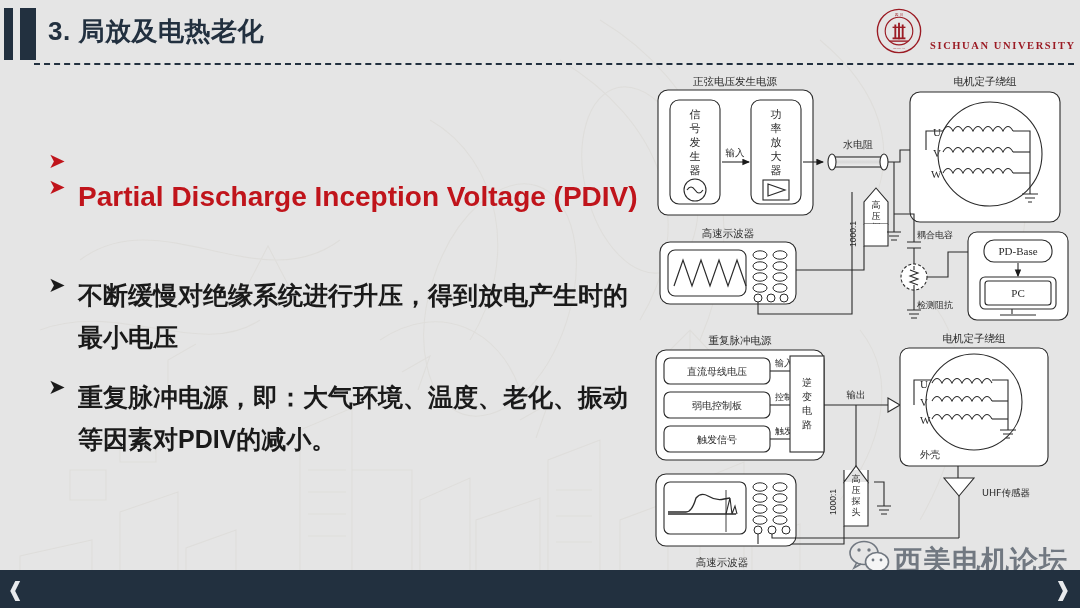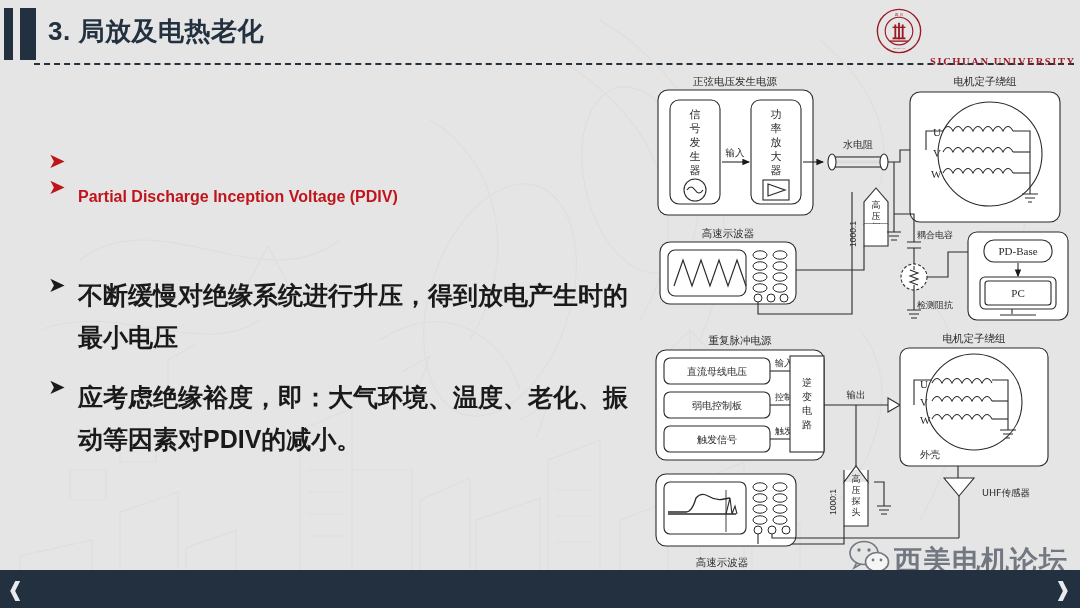--- a/index.html
+++ b/index.html
@@ -66,21 +66,20 @@
     letter-spacing: 4px;
     white-space: nowrap;
   }
   #logo-en {
     position: absolute; left: 54px; top: 34px;
     font-family: "Liberation Serif", "DejaVu Serif", serif;
     font-size: 10.5px; font-weight: bold;
     color: #9b1b24;
     letter-spacing: 1.6px;
     white-space: nowrap;
-    margin-top: 16px;
   }
 
   
   #bullets {
     position: absolute; left: 46px; top: 150px;
     width: 600px;
   }
   .bullet {
     position: relative;
     padding-left: 32px;
@@ -96,21 +95,21 @@
     line-height: 42px;
     font-weight: bold;
   }
   .bullet.red .arrow { color: #c0141b; }
   .bullet.red .btext { color: #c0141b; }
   .bullet.dark .arrow { color: #1a1a1a; }
   .bullet.dark .btext { color: #1a1a1a; font-weight: bold; }
   .bullet.b1 { margin-bottom: 26px; }
   .bullet.b2 { margin-bottom: 56px; }
   .bullet.b3 { margin-bottom: 18px; }
-  .bullet.b2 .btext { font-size: 16px; }
+  .bullet.b2 .btext { font-size: 28px; }
 
   
   #diagram-top {
     position: absolute; left: 648px; top: 74px;
     width: 430px; height: 250px;
   }
   #diagram-bottom {
     position: absolute; left: 648px; top: 330px;
     width: 430px; height: 240px;
   }
@@ -214,21 +213,21 @@
     <div class="bullet red b2">
       <span class="arrow">➤</span>
       <span class="btext">Partial Discharge Inception Voltage (PDIV)</span>
     </div>
     <div class="bullet dark b3">
       <span class="arrow">➤</span>
       <span class="btext">不断缓慢对绝缘系统进行升压，得到放电产生时的最小电压</span>
     </div>
     <div class="bullet dark b4">
       <span class="arrow">➤</span>
-      <span class="btext">应考虑绝缘裕度，即：大气环境、温度、老化、振动等因素对PDIV的减小。</span>
+      <span class="btext">重复脉冲电源，即：大气环境、温度、老化、振动等因素对PDIV的减小。</span>
     </div>
   </div>
 
   <svg id="diagram-top" viewBox="0 0 430 250" xmlns="http://www.w3.org/2000/svg">
     <defs>
       <marker id="arrT" markerWidth="7" markerHeight="7" refX="6" refY="3" orient="auto">
         <path d="M0 0 L7 3 L0 6 z" fill="#1a1a1a"></path>
       </marker>
       <linearGradient id="wres" x1="0" y1="0" x2="0" y2="1">
         <stop offset="0" stop-color="#f2f2f2"></stop>

